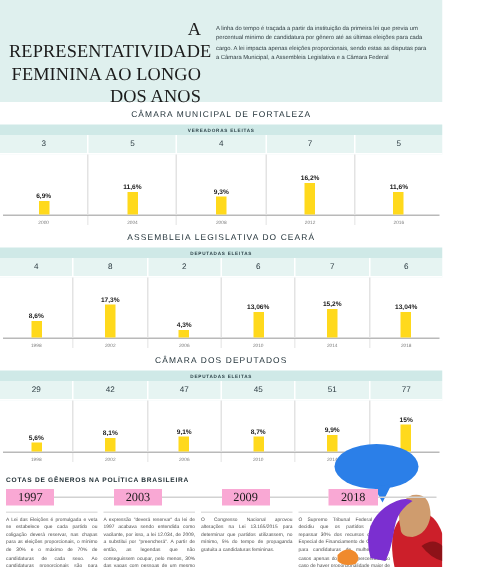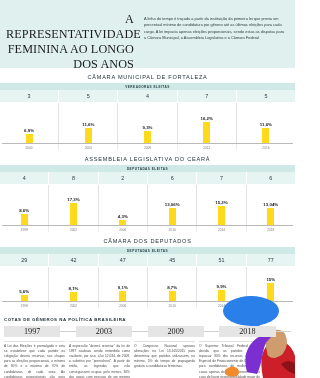--- a/index.html
+++ b/index.html
@@ -134,25 +134,25 @@
     color:#1d2b31;
     margin-bottom:4px;
   }
   .tl-years{
     display:flex;
     align-items:center;
     position:relative;
     height:11px;
   }
   .tl-year{
-    background:#e5e5e5;
+    background:#f9a8d4;
     font-family:"Liberation Serif", serif;
     font-size:8.2px;
     color:#1b1b1b;
-    padding:0 20px;
+    padding:0 8px;
     line-height:11px;
     position:relative;
     z-index:2;
   }
   .tl-line{
     flex:1;
     height:1px;
     background:#d2d2d2;
     z-index:1;
   }

